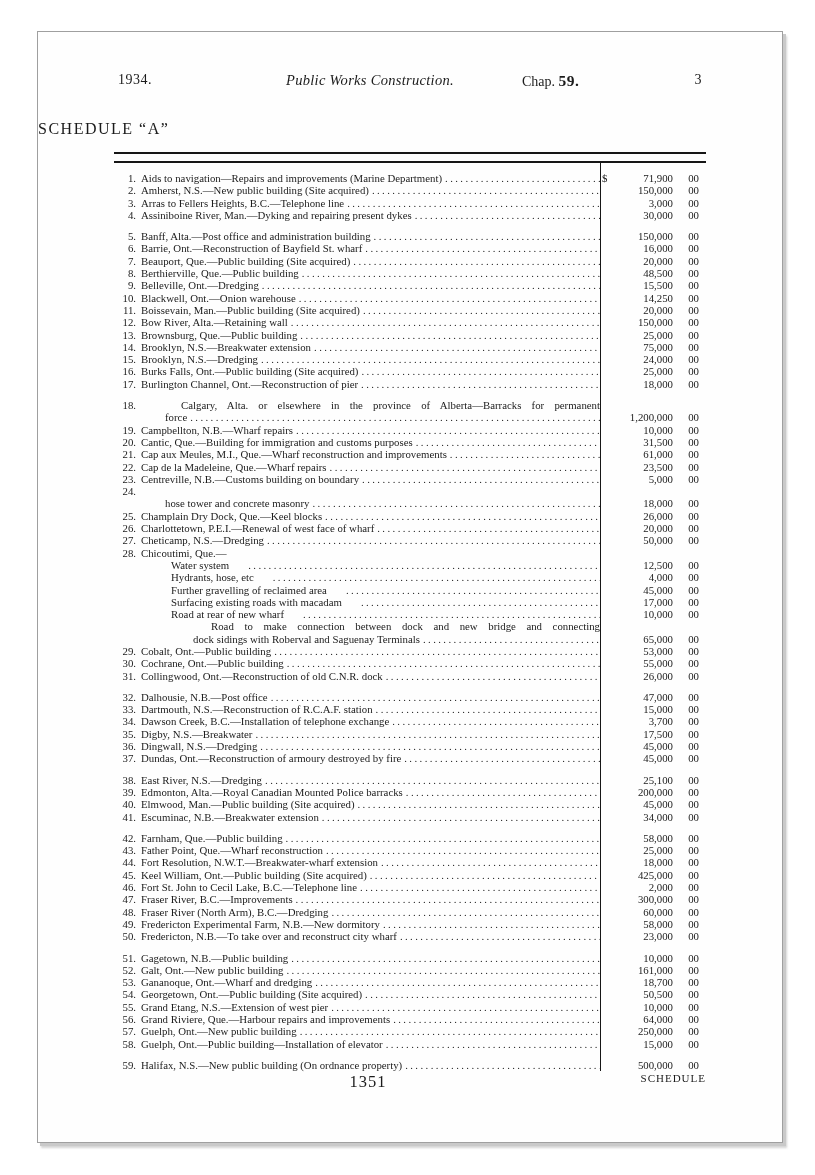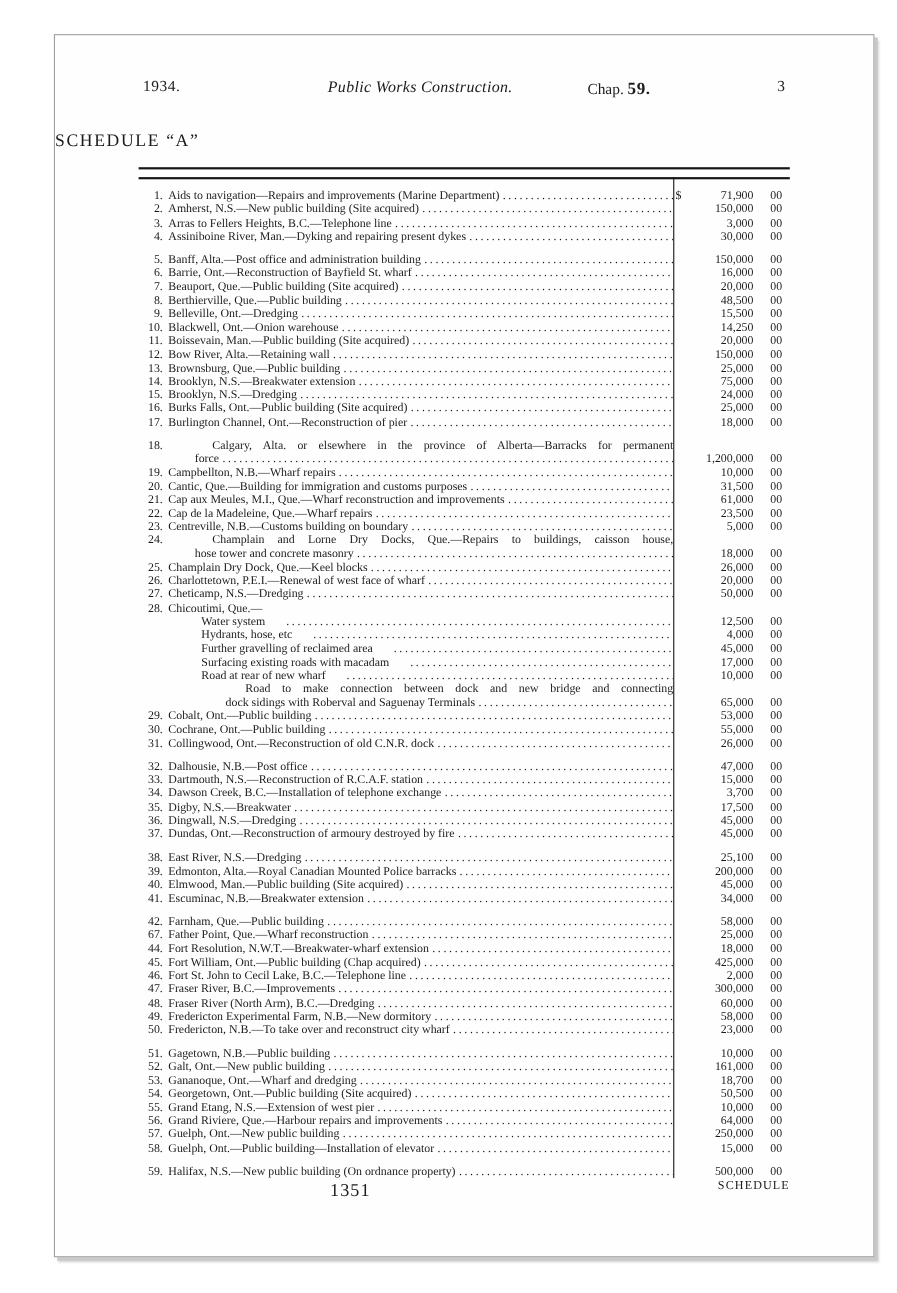--- a/index.html
+++ b/index.html
@@ -4,21 +4,20 @@
 <style>
   html,body{margin:0;padding:0;}
   body{
     width:815px;height:1175px;background:#ffffff;position:relative;overflow:hidden;
     font-family:"Liberation Serif","DejaVu Serif",serif;color:#1b1b1b;
   }
   .page{
     position:absolute;left:37px;top:31px;width:744px;height:1110px;
     background:#fefefe;border:1px solid #9f9f9f;
     box-shadow:3px 3px 0 #c9c9c9, 4px 5px 2px rgba(160,160,160,.45);
-    margin-left:12px;
   }
   .hdr-year{position:absolute;left:80px;top:40px;font-size:14px;letter-spacing:.5px;}
   .hdr-title{position:absolute;left:0;right:80px;top:40px;text-align:center;font-style:italic;font-size:14.5px;letter-spacing:.3px;}
   .hdr-chap{position:absolute;left:484px;top:40px;font-size:14px;}
   .hdr-chap b{font-size:15.5px;letter-spacing:.5px;}
   .hdr-pagenum{position:absolute;left:645px;top:40px;width:30px;text-align:center;font-size:14px;}
   .sched-title{position:absolute;left:0;right:0;top:88px;font-size:16px;letter-spacing:1.5px;}
   .table{position:absolute;left:76px;top:120px;width:592px;}
   .double-rule{height:7px;border-top:2px solid #161616;border-bottom:2px solid #161616;margin-bottom:9px;}
   .vrule{position:absolute;left:486px;top:9px;bottom:0;width:1.4px;background:#161616;}
@@ -30,21 +29,21 @@
   .ind1{padding-left:24px;}
   .ind2{padding-left:30px;gap:16px;}
   .ind3{padding-left:52px;}
   .txt{flex:none;}
   .fill-row .txt{flex:1;min-width:0;white-space:normal;text-align:justify;text-align-last:justify;padding-left:40px;}
   .leader{flex:1;min-width:0;overflow:hidden;white-space:nowrap;letter-spacing:2.4px;padding-left:3px;}
   .amt{width:106px;flex:none;display:flex;align-items:baseline;}
   .ds{width:11px;flex:none;padding-left:2px;}
   .dol{flex:1;text-align:right;}
   .cts{width:26px;flex:none;text-align:right;padding-right:7px;}
-  .foot-num{position:absolute;left:250px;top:1040px;width:160px;text-align:left;font-size:16.5px;letter-spacing:1px;}
+  .foot-num{position:absolute;left:250px;top:1040px;width:160px;text-align:center;font-size:16.5px;letter-spacing:1px;}
   .foot-catch{position:absolute;right:76px;top:1040px;font-size:11px;letter-spacing:1px;}
 </style>
 </head>
 <body>
 
 <div class="page">
   <div class="hdr-year">1934.</div>
   <div class="hdr-title">Public Works Construction.</div>
   <div class="hdr-chap"><span>Chap.</span> <b>59.</b></div>
   <div class="hdr-pagenum">3</div>
@@ -338,23 +337,20 @@
             <span class="leader">........................................................................................................................</span>
           </span>
           <span class="amt">
             <span class="ds"></span>
             <span class="dol">5,000</span>
             <span class="cts">00</span>
           </span>
         </div>
         <div class="row fill-row">
           <span class="num">24.</span>
-          <span class="mid">
-            <span class="txt">Champlain and Lorne Dry Docks, Que.—Repairs to buildings, caisson house,</span>
-          </span>
           <span class="amt">
             <span class="ds"></span>
             <span class="dol"></span>
             <span class="cts"></span>
           </span>
         </div>
         <div class="row">
           <span class="num"></span>
           <span class="mid ind1">
             <span class="txt">hose tower and concrete masonry</span>
@@ -661,21 +657,21 @@
             <span class="txt">Farnham, Que.—Public building</span>
             <span class="leader">........................................................................................................................</span>
           </span>
           <span class="amt">
             <span class="ds"></span>
             <span class="dol">58,000</span>
             <span class="cts">00</span>
           </span>
         </div>
         <div class="row">
-          <span class="num">67.</span>
+          <span class="num">43.</span>
           <span class="mid">
             <span class="txt">Father Point, Que.—Wharf reconstruction</span>
             <span class="leader">........................................................................................................................</span>
           </span>
           <span class="amt">
             <span class="ds"></span>
             <span class="dol">25,000</span>
             <span class="cts">00</span>
           </span>
         </div>
@@ -687,21 +683,21 @@
           </span>
           <span class="amt">
             <span class="ds"></span>
             <span class="dol">18,000</span>
             <span class="cts">00</span>
           </span>
         </div>
         <div class="row">
           <span class="num">45.</span>
           <span class="mid">
-            <span class="txt">Fort William, Ont.—Public building (Chap acquired)</span>
+            <span class="txt">Keel William, Ont.—Public building (Site acquired)</span>
             <span class="leader">........................................................................................................................</span>
           </span>
           <span class="amt">
             <span class="ds"></span>
             <span class="dol">425,000</span>
             <span class="cts">00</span>
           </span>
         </div>
         <div class="row">
           <span class="num">46.</span>

